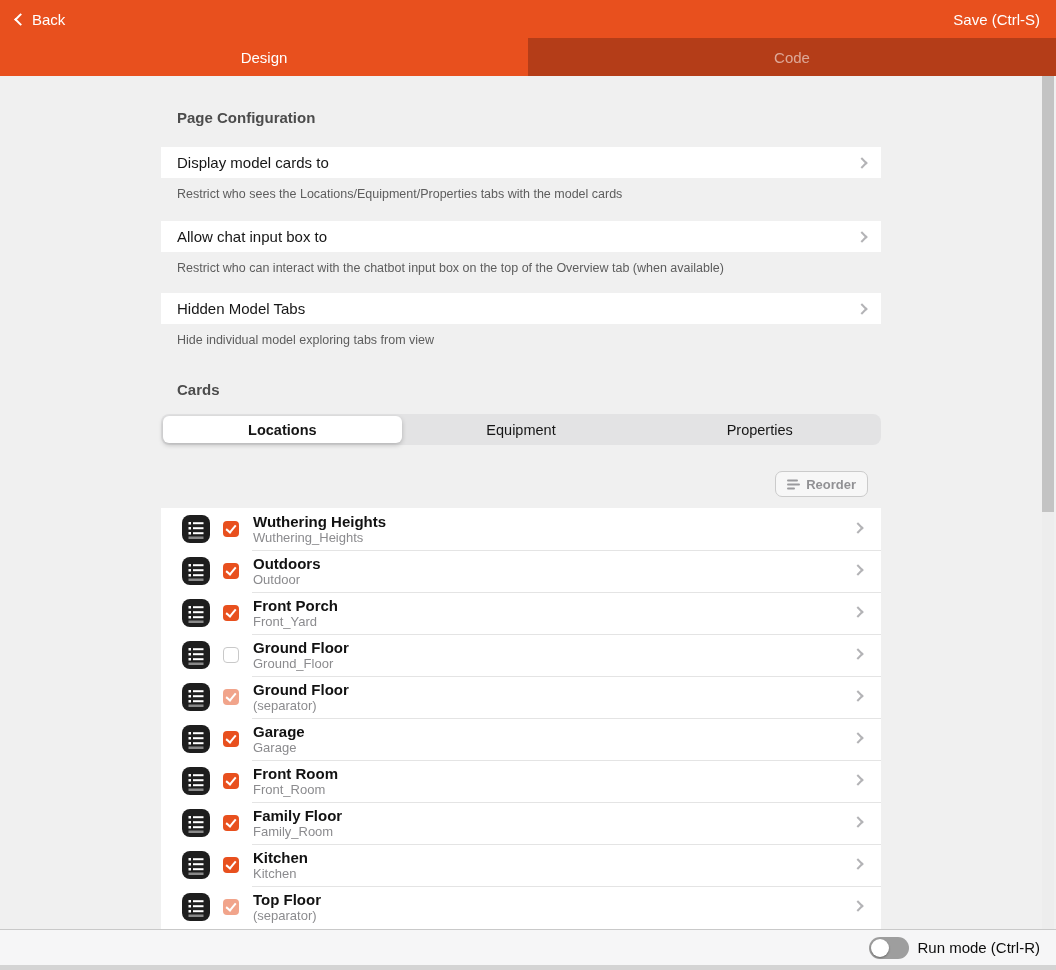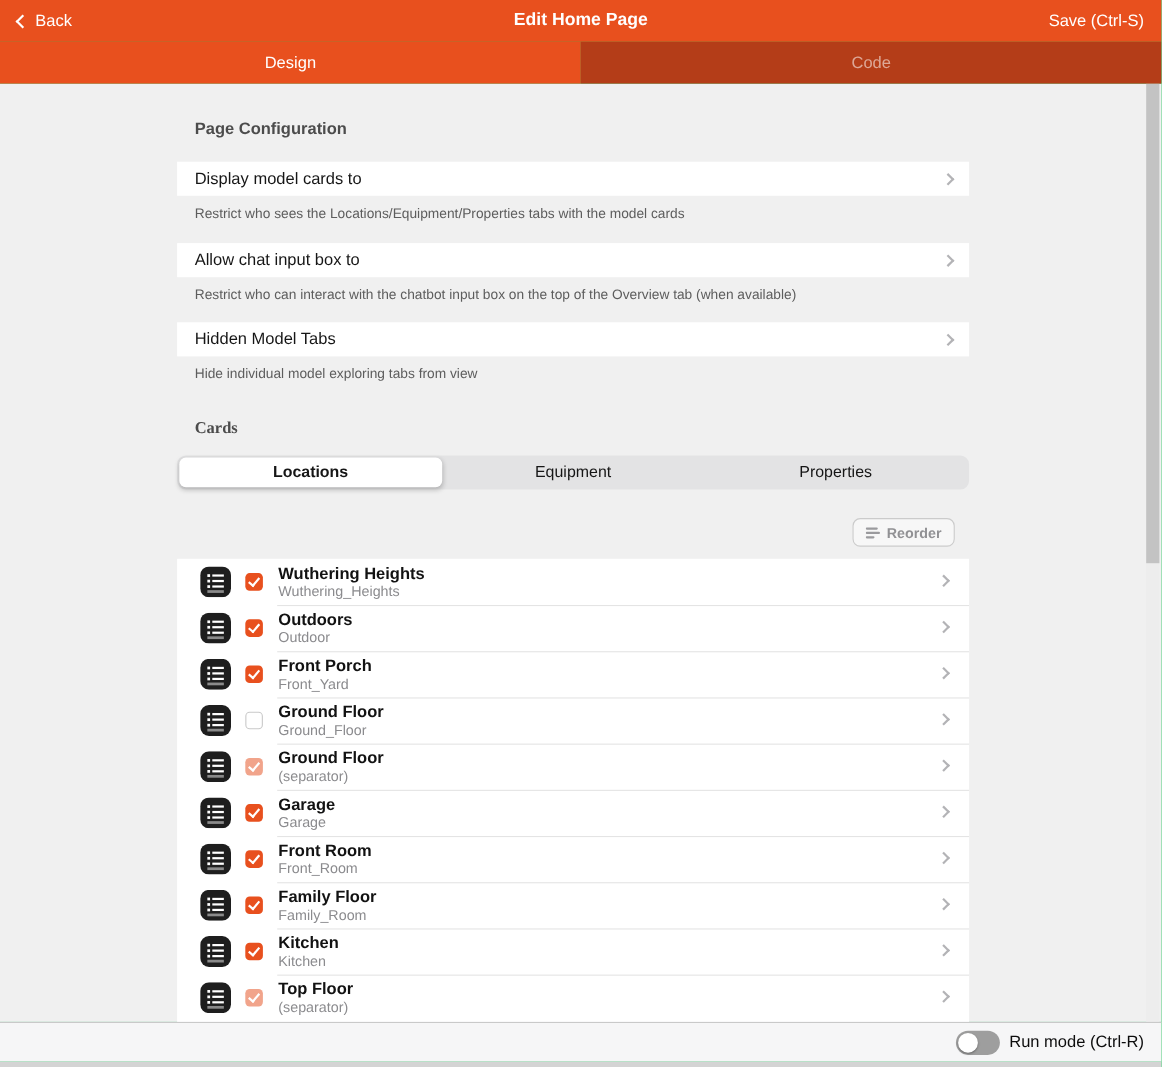--- a/index.html
+++ b/index.html
@@ -22,21 +22,21 @@
   .tabbar .tab { flex:1; display:flex; align-items:center; justify-content:center; font-size:15px; cursor:pointer; }
   .tab-design { background:#e8501e; color:#ffffff; }
   .tab-code   { background:#b43d18; color:rgba(255,255,255,0.55); }
 
   
   .page-content { position:absolute; top:76px; left:0; width:1056px; height:853px; overflow:hidden; background:#f0f0f0; }
   .col { width:720px; margin-left:161px; }
 
   .block-title { font-size:15px; font-weight:700; color:#4c4c4c; padding-left:16px; line-height:18px; }
   .bt-pc { margin-top:33px; }
-  .bt-cards { margin-top:34px;font-family:Liberation Serif, serif; }
+  .bt-cards { margin-top:34px; }
 
   .config-row { margin-top:20px; height:31px; background:#ffffff; display:flex; align-items:center;
                 justify-content:space-between; padding:0 15px 0 16px; cursor:pointer; }
   .config-row.third { margin-top:18px; }
   .config-row .label { font-size:15px; color:#161616; }
   .chev-right { width:8px; height:8px; border-right:2px solid #b3b3b6; border-top:2px solid #b3b3b6;
                 transform:rotate(45deg); flex:none; }
   .item-desc { margin:9px 16px 0; font-size:12.5px; color:#5d5d5d; line-height:14px; }
 
   
@@ -85,21 +85,20 @@
 </head>
 <body>
 
 <div class="screen">
 
   <div class="navbar">
     <div class="nav-left">
       <span class="chev-left"></span>
       <span>Back</span>
     </div>
-    <div class="nav-title">Edit Home Page</div>
     <div class="nav-right">Save (Ctrl-S)</div>
   </div>
 
   <div class="tabbar">
     <div class="tab tab-design">Design</div>
     <div class="tab tab-code">Code</div>
   </div>
 
   <div class="page-content">
     <div class="col">

